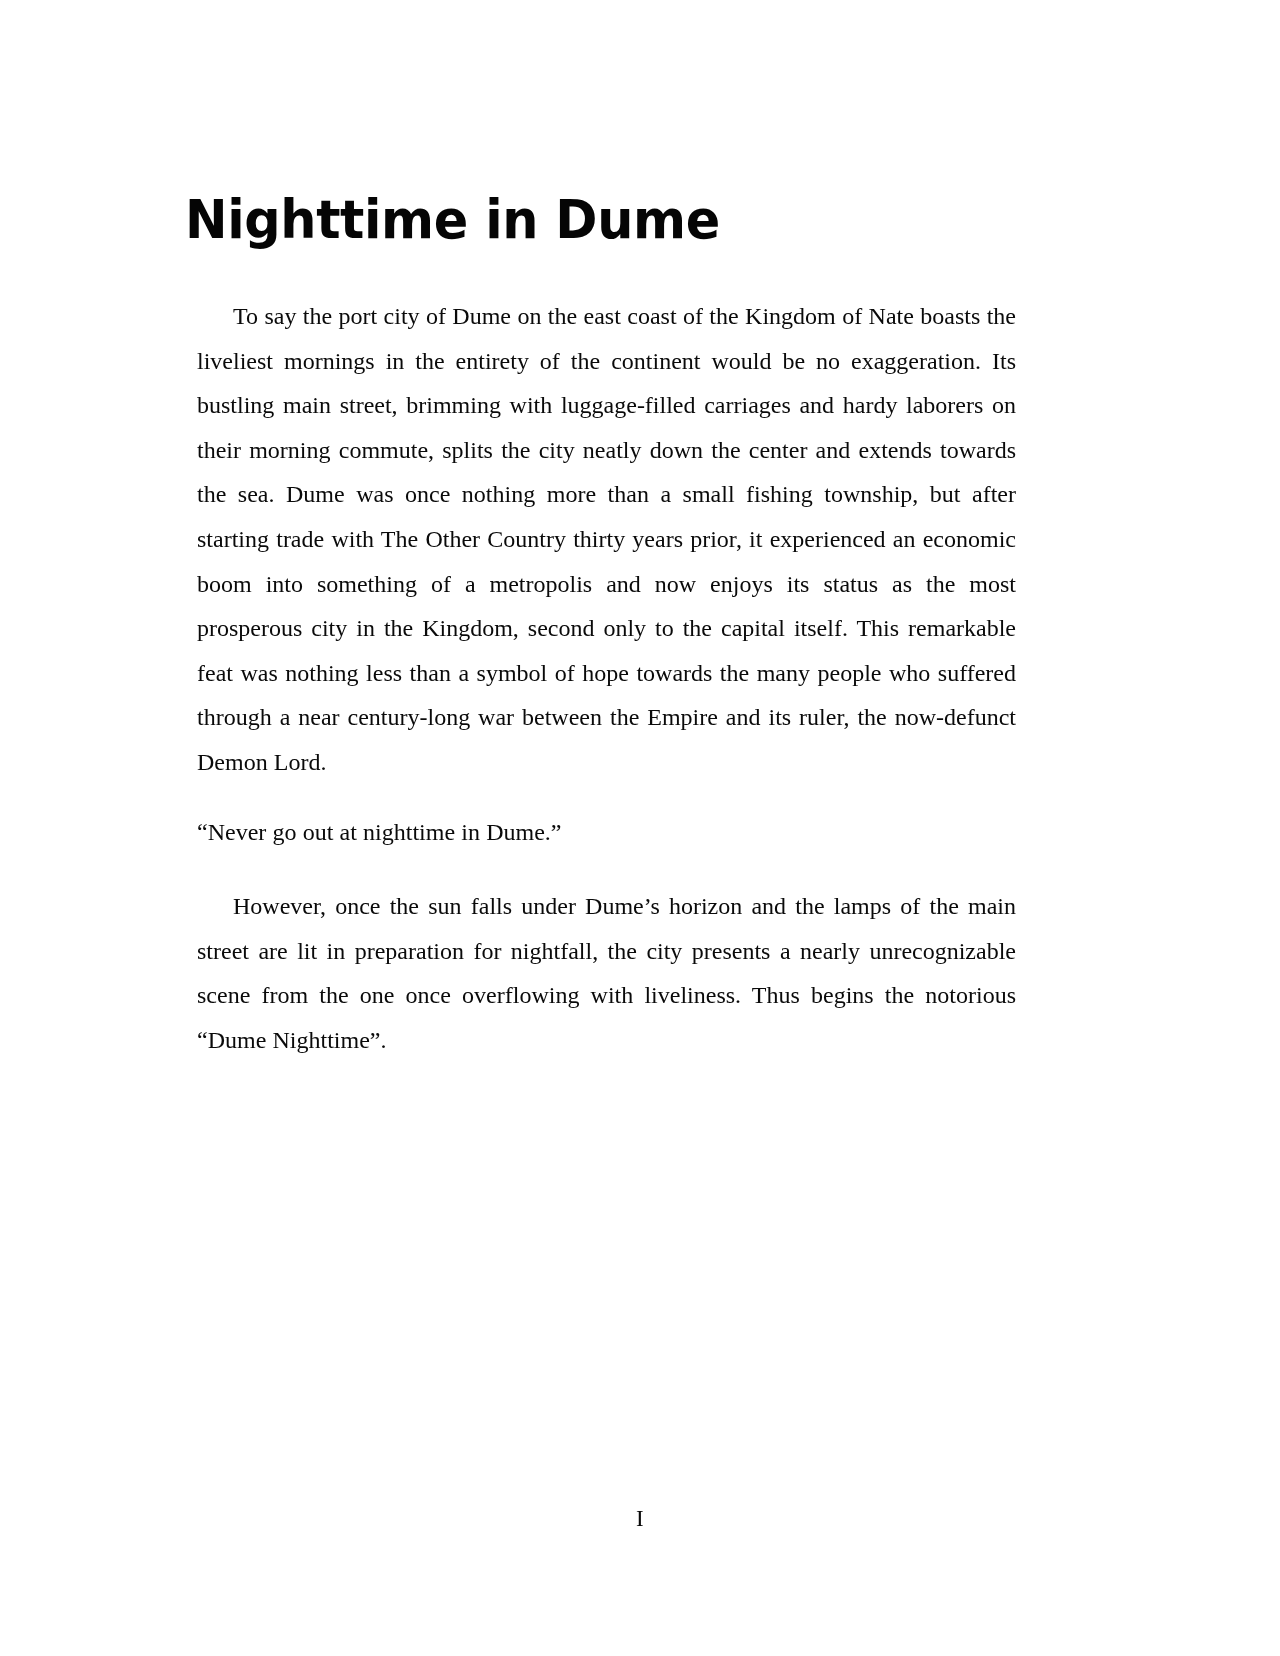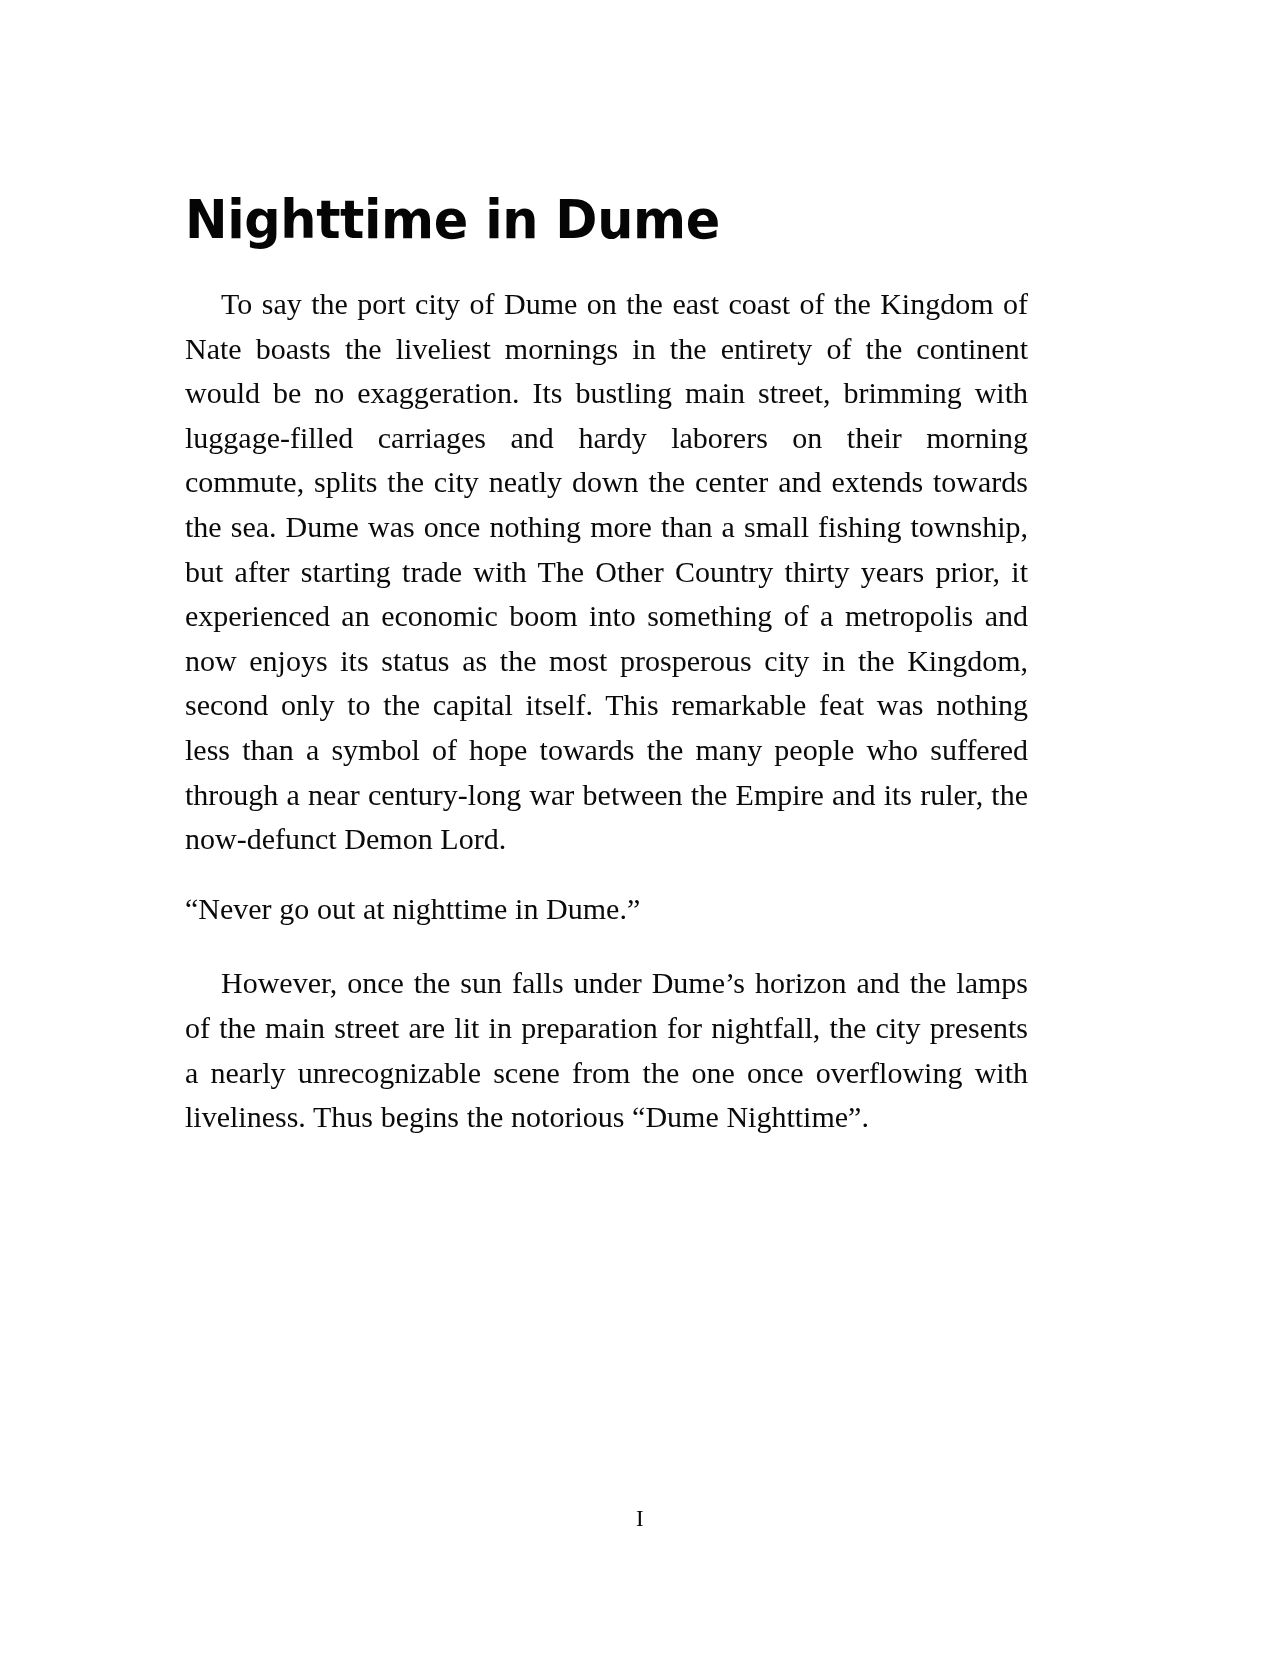--- a/index.html
+++ b/index.html
@@ -51,24 +51,24 @@
 
   
   .body-block {
     position: absolute;
     left: 0;
     top: 282px;
     width: 843px;
   }
 
   p.para {
-    margin: 0;
+    margin: 12px;
     padding: 0;
     font-family: "Liberation Serif", "DejaVu Serif", serif;
-    font-size: 30px;
+    font-size: 24px;
     line-height: 44.6px;
     text-align: justify;
     text-justify: inter-word;
     color: #0a0a0a;
     -moz-hyphens: manual;
     hyphens: manual;
     word-spacing: 0.2px;
   }
 
   p.para.indented {

